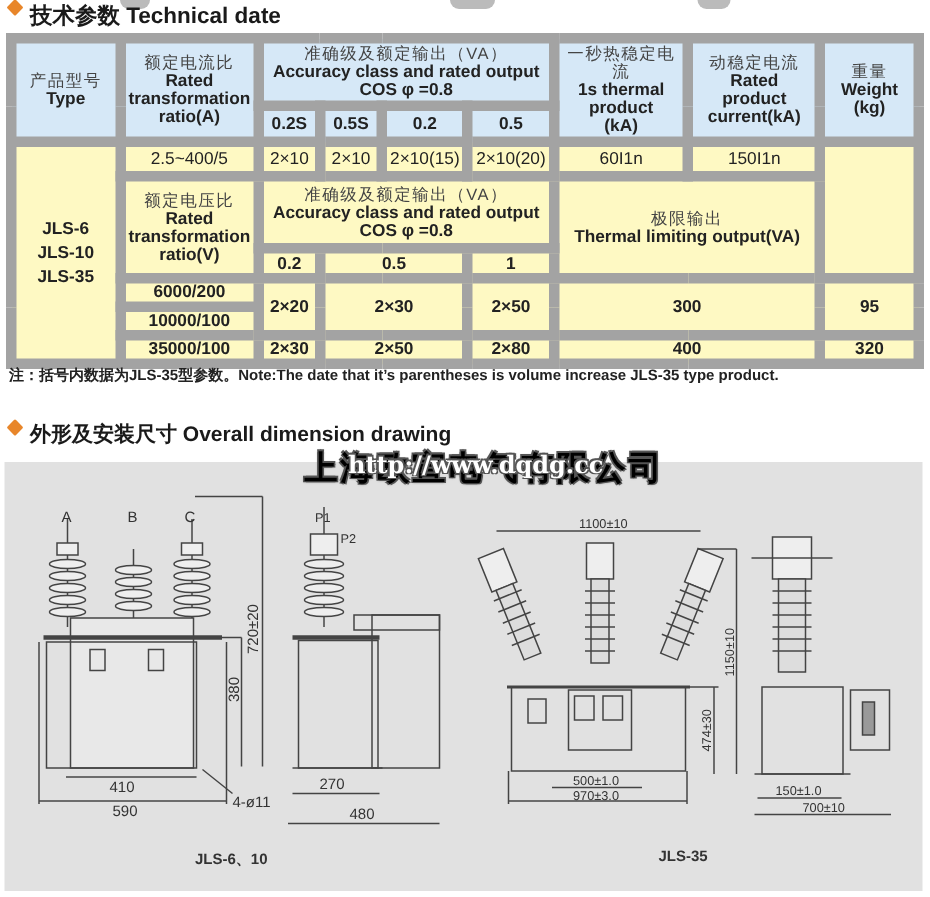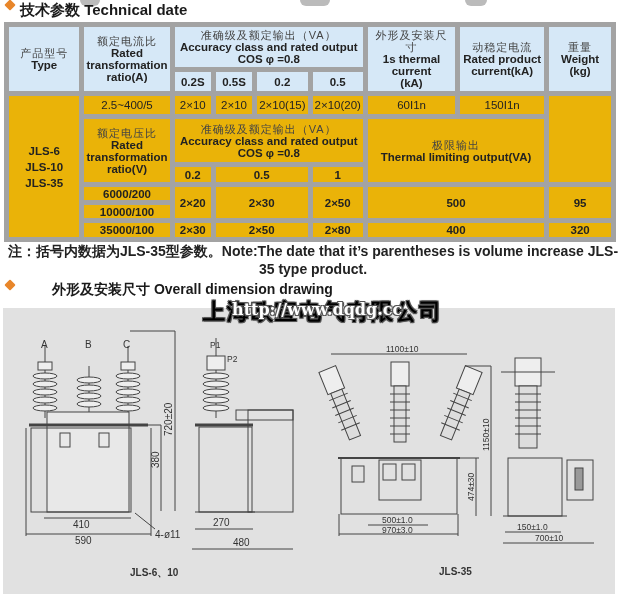--- a/index.html
+++ b/index.html
@@ -2,32 +2,32 @@
 <html><head>
 <meta charset="utf-8">
 <style>
   * { box-sizing: border-box; margin: 0; padding: 0; }
   html, body { width: 620px; height: 598px; background: #ffffff; overflow: hidden; }
   body { font-family: "Liberation Sans", "DejaVu Sans", sans-serif; color: #222; position: relative; }
 
   .section-title { position: absolute; left: 6px; font-weight: bold; font-size: 15px; color: #1a1a1a; display: flex; }
   .section-title .diamond { width: 8px; height: 8px; background: #e8862a; transform: rotate(45deg); margin-right: 6px; display: inline-block; border-radius: 1px; }
   #title-tech { top: 1px; }
-  #title-dim { top: 281px; font-size: 14px; gap: 32px; }
+  #title-dim { top: 281px; font-size: 14px; }
 
   .topdeco { position: absolute; top: 0; height: 6px; background: #bbb; border-radius: 0 0 8px 8px; }
 
   table.spec { position: absolute; left: 4px; top: 22px; width: 612px; border-collapse: collapse; font-size: 11.5px; text-align: center; }
-  table.spec td { border: 5px solid #a3a3a3; padding: 0 2px; line-height: 12px; vertical-align: middle; }
+  table.spec td { border: 7px solid #a3a3a3; padding: 0 2px; line-height: 12px; vertical-align: middle; }
   table.spec .hd { background: #d6e8f7; color: #222; font-weight: bold; }
   table.spec .cn { font-weight: normal; color: #444; letter-spacing: 1px; font-size: 11px; }
-  table.spec .body td { background: #eab308; }
+  table.spec .body td { background: #fef9c3; }
   .bold { font-weight: bold; }
 
-  .note { position: absolute; left: 6px; top: 243px; font-size: 14px; font-weight: bold; color: #222; text-align: center; }
+  .note { position: absolute; left: 6px; top: 243px; font-size: 10px; font-weight: bold; color: #222; text-align: center; }
 
   .watermark-cn { position: absolute; left: 203px; top: 274px; font-size: 22px; font-weight: bold; color: #000000; letter-spacing: 2px;
     text-shadow: -1px -1px 0 #555, 1px -1px 0 #555, -1px 1px 0 #555, 1px 1px 0 #555, 0 0 2px #444; margin-top: 23px; }
   .watermark-url { position: absolute; left: 232px; top: 300px; font-size: 16px; font-weight: bold; color: #fff; font-family: "DejaVu Serif", serif;
     text-shadow: -1px -1px 0 #555, 1px -1px 0 #555, -1px 1px 0 #555, 1px 1px 0 #555; }
 
   .drawing-panel { position: absolute; left: 3px; top: 308px; width: 612px; height: 286px; background: #e1e1e1; }
   .drawing-panel svg { position: absolute; left: 0; top: 0; }
   .caption { position: absolute; font-size: 10px; font-weight: bold; color: #333; }
   .dim { font-family: "Liberation Sans", sans-serif; font-size: 10px; fill: #333; }
@@ -68,22 +68,22 @@
       <div>Rated</div>
       <div>transformation</div>
       <div>ratio(A)</div>
     </td>
     <td class="hd" colspan="4">
       <div class="cn">准确级及额定输出（VA）</div>
       <div>Accuracy class and rated output</div>
       <div>COS φ =0.8</div>
     </td>
     <td class="hd" rowspan="2">
-      <div class="cn">外形及安装尺寸</div>
-      <div>1s thermal current</div>
+      <div class="cn">一秒热稳定电流</div>
+      <div>1s thermal product</div>
       <div>(kA)</div>
     </td>
     <td class="hd" rowspan="2">
       <div class="cn">动稳定电流</div>
       <div>Rated product</div>
       <div>current(kA)</div>
     </td>
     <td class="hd" rowspan="2">
       <div class="cn">重量</div>
       <div>Weight</div>
@@ -131,21 +131,21 @@
   <tr class="body" style="height:20px">
     <td colspan="1" class="bold">0.2</td>
     <td colspan="2" class="bold">0.5</td>
     <td colspan="1" class="bold">1</td>
   </tr>
   <tr class="body" style="height:18px">
     <td class="bold">6000/200</td>
     <td rowspan="2" colspan="1" class="bold">2×20</td>
     <td rowspan="2" colspan="2" class="bold">2×30</td>
     <td rowspan="2" colspan="1" class="bold">2×50</td>
-    <td rowspan="2" colspan="2" class="bold">500</td>
+    <td rowspan="2" colspan="2" class="bold">300</td>
     <td rowspan="2" class="bold">95</td>
   </tr>
   <tr class="body" style="height:18px">
     <td class="bold">10000/100</td>
   </tr>
   <tr class="body" style="height:19px">
     <td class="bold">35000/100</td>
     <td class="bold">2×30</td>
     <td colspan="2" class="bold">2×50</td>
     <td class="bold">2×80</td>

